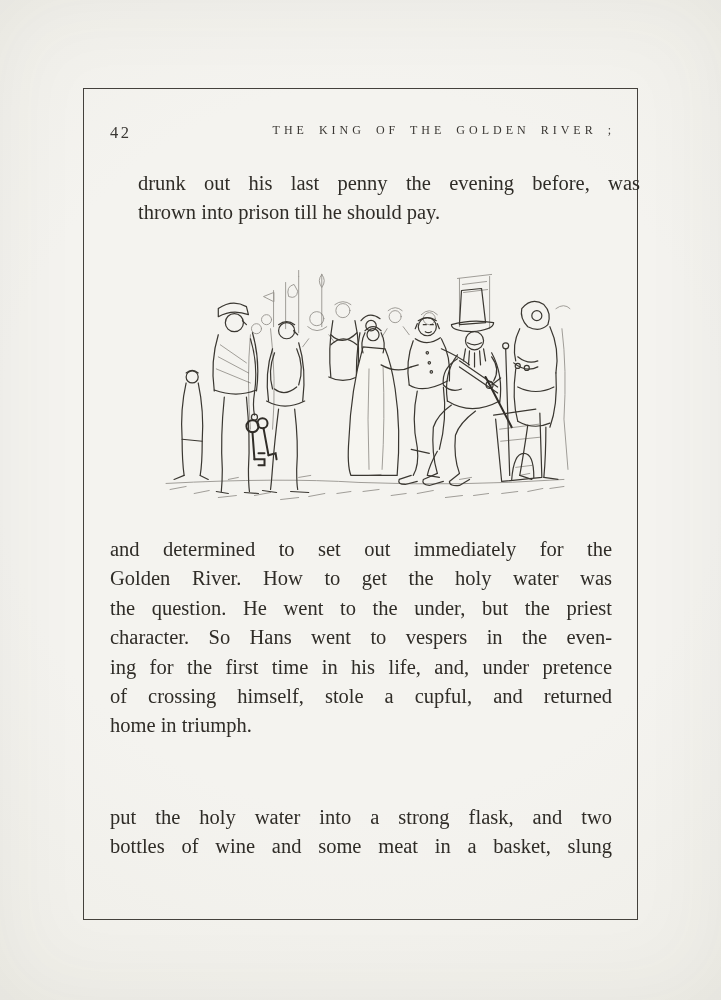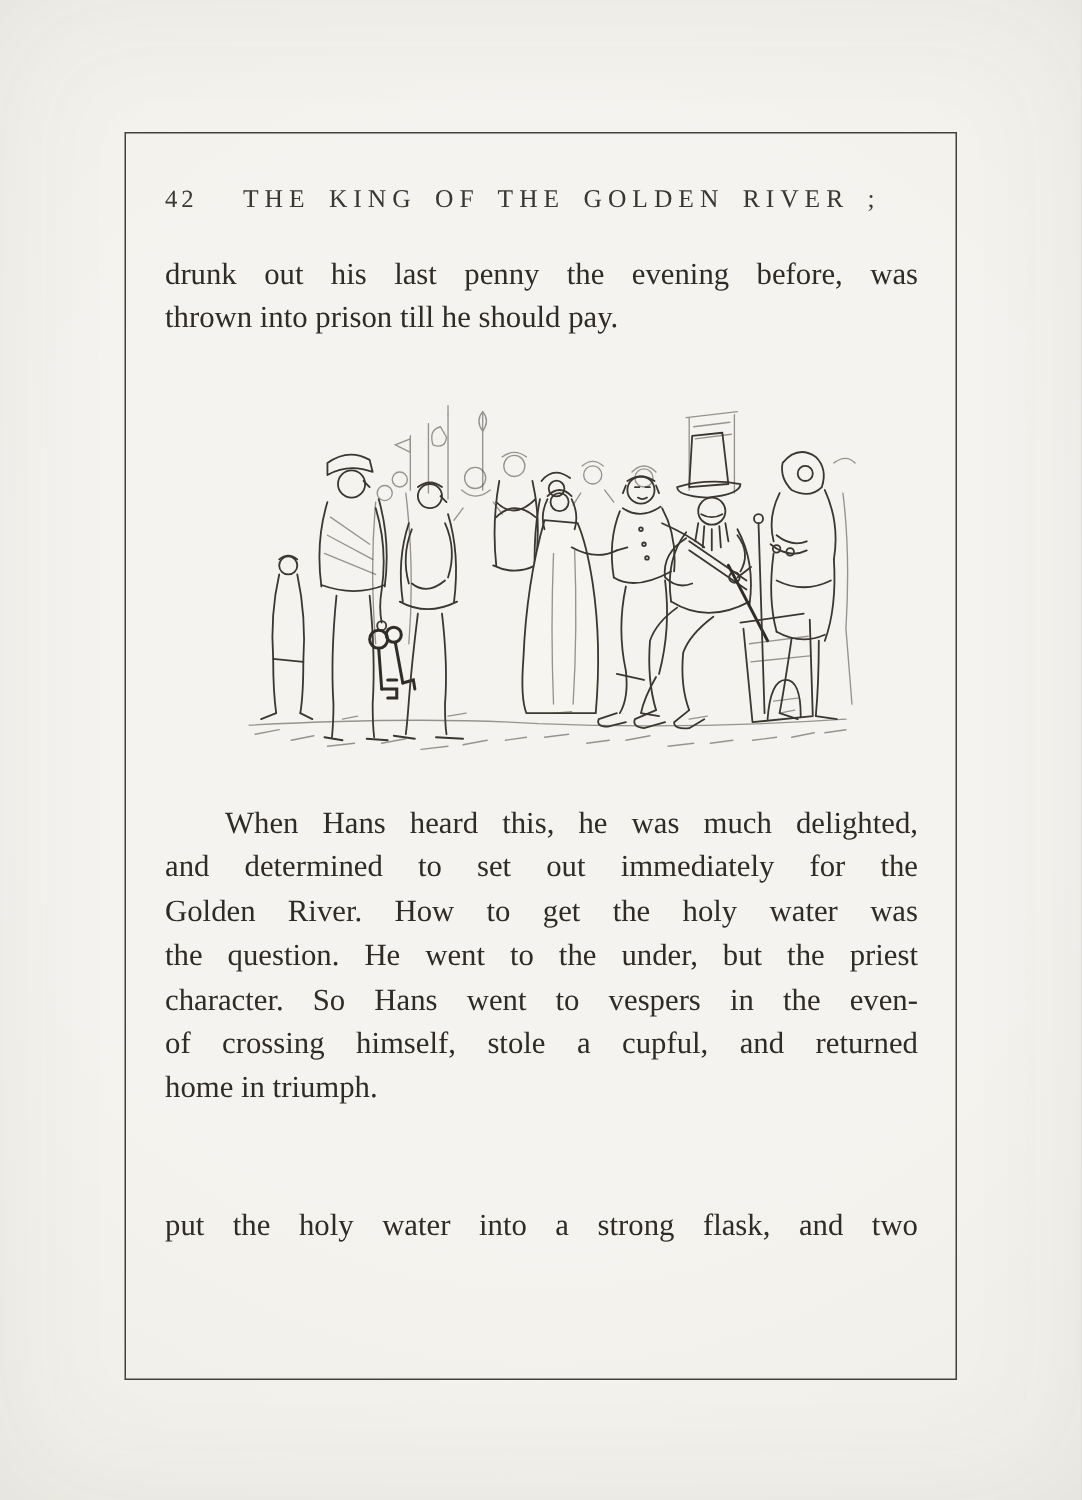--- a/index.html
+++ b/index.html
@@ -16,28 +16,28 @@
   }
   .running-head{
     position:absolute;left:26px;right:22px;top:34px;height:22px;
     color:#3a3733;
   }
   .page-num{
     position:absolute;left:0;top:0;
     font-size:16.5px;letter-spacing:2.5px;
   }
   .running-title{
-    display:block;text-align:left;padding-left:52px;
-    font-size:17px;letter-spacing:4px;word-spacing:4px;white-space:nowrap;
+    display:block;text-align:right;padding-left:52px;
+    font-size:12px;letter-spacing:4px;word-spacing:4px;white-space:nowrap;
   }
   .paragraph{
     position:absolute;left:26px;width:502px;
     font-size:20.5px;line-height:29.4px;color:#2f2c27;
   }
-  .p1{top:80px;}
+  .p1{top:80px;margin-left:28px;}
   .p2{top:446px;}
   .p3{top:714px;}
   .line{text-align:justify;text-align-last:justify;}
   .line.no-fill{text-align-last:left;}
   .line.indent{text-indent:40px;}
   .illustration{
     position:absolute;left:74px;top:178px;width:414px;height:244px;
   }
   .illustration svg{width:100%;height:100%;}
   .ink{stroke:#3a3731;fill:none;stroke-width:1.2;stroke-linecap:round;stroke-linejoin:round;}
@@ -251,27 +251,28 @@
 
         <g class="ink-faint">
           <path d="M8 214 Q120 208 200 213 Q300 217 404 210"></path>
           <path d="M12 220 l16 -3 M36 224 l15 -3 M60 228 l18 -2 M96 226 l16 -3 M122 230 l18 -2 M150 227 l16 -3 M178 224 l14 -2 M204 222 l16 -2 M232 226 l15 -2 M258 224 l16 -3 M286 228 l17 -2 M314 226 l15 -2 M342 224 l16 -2 M368 222 l15 -3 M390 219 l14 -2"></path>
           <path d="M70 210 l10 -2 M140 208 l12 -2 M210 206 l12 -1 M300 210 l12 -2 M360 206 l10 -2"></path>
         </g>
       </svg>
     </div>
 
     <div class="paragraph p2">
-        <div class="line indent">When Hans heard this, he was much delighted,</div>
         <div class="line">and determined to set out immediately for the</div>
         <div class="line">Golden River.  How to get the holy water was</div>
         <div class="line">the question.  He went to the under, but the priest</div>
         <div class="line">character.  So Hans went to vespers in the even-</div>
+        <div class="line">ing for the first time in his life, and, under pretence</div>
         <div class="line">of crossing himself, stole a cupful, and returned</div>
         <div class="line no-fill">home in triumph.</div>
       </div>
 
     <div class="paragraph p3">
         <div class="line">put the holy water into a strong flask, and two</div>
+        <div class="line">bottles of wine and some meat in a basket, slung</div>
       </div>
 
   </div>
 </div>
 
 </body></html>

